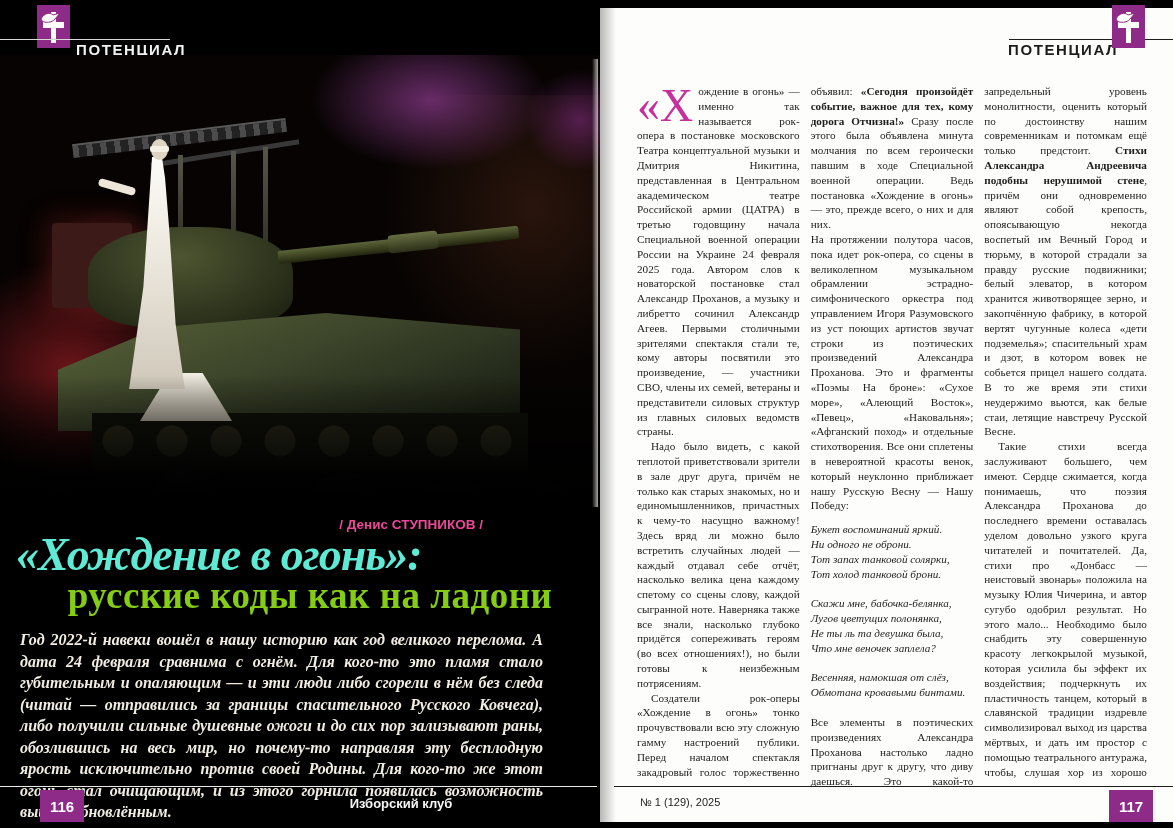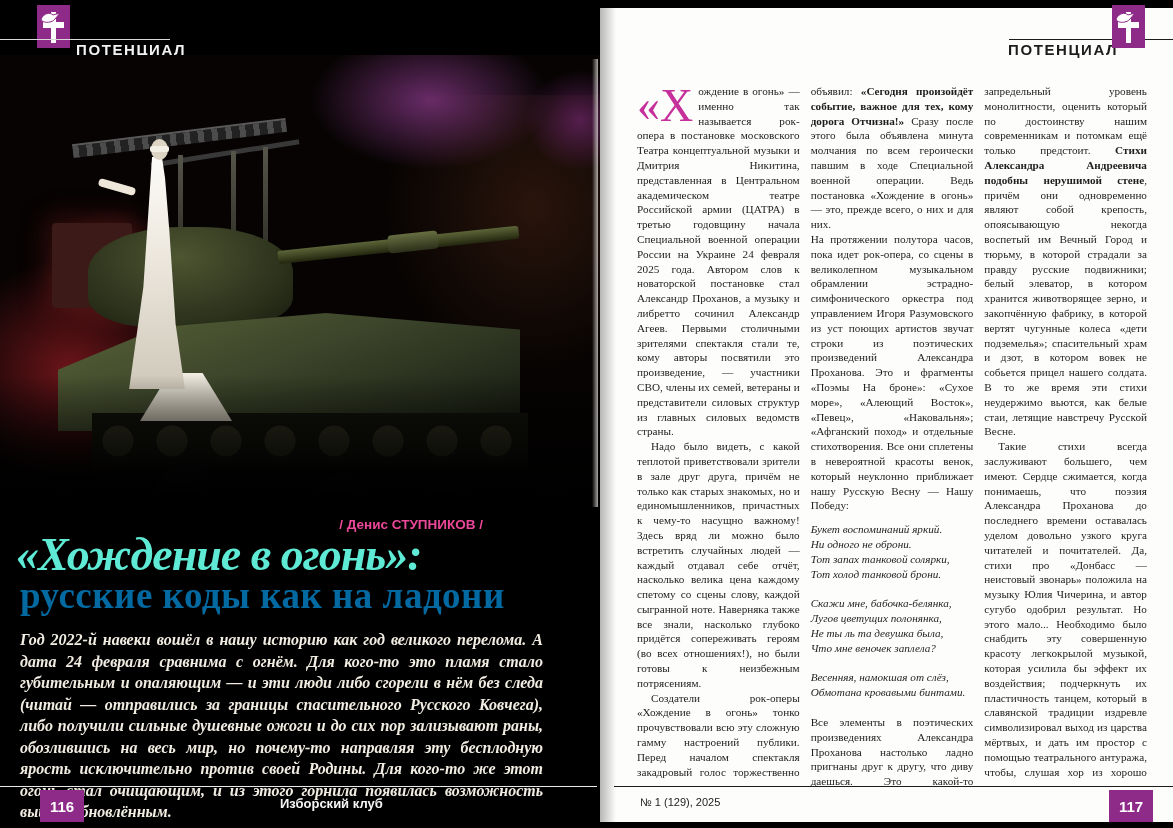--- a/index.html
+++ b/index.html
@@ -83,34 +83,34 @@
   .photo-bottom-fade { left:0; top:320px; width:600px; height:135px;
     background:linear-gradient(rgba(0,0,0,0), #000 88%); }
   .photo-edge-highlight { left:592px; top:4px; width:6px; height:448px;
     background:linear-gradient(to right, rgba(0,0,0,0), rgba(225,222,218,.75)); }
 
   
   .author { left:20px; top:517px; width:463px; text-align:right; color:#ec4899;
     font-family:"Liberation Sans", sans-serif; font-weight:bold; font-size:13.5px; }
   .headline { left:16px; top:531px; width:580px; color:#5eead4;
     font-style:italic; font-weight:bold; font-size:46px; line-height:47px; letter-spacing:-1px; }
-  .subheadline { left:20px; top:577px; width:580px; color:#0369a1;
-    font-weight:bold; font-size:37px; line-height:38px; letter-spacing:.5px; }
+  .subheadline { left:20px; top:577px; width:580px; color:#84cc16;
+    font-weight:bold; font-size:37px; line-height:38px; letter-spacing:.5px;text-align:center; }
   .lead { left:20px; top:629px; width:523px; color:#f2ede2;
     font-weight:bold; font-style:italic; font-size:16px; line-height:21.5px; text-align:justify; }
 
   
   .footer-rule-left  { left:0; top:786px; width:597px; height:1px; background:#e9e9e9; }
   .footer-rule-right { left:614px; top:786px; width:559px; height:1px; background:#1c1c1c; }
   .page-num-box { width:44px; height:32px; background:#8e2a88; color:#fff;
     font-family:"Liberation Sans", sans-serif; font-weight:bold; font-size:15px;
     display:flex; align-items:center; justify-content:center; }
   .pn-left  { left:40px;  top:790px; }
   .pn-right { left:1109px; top:790px; }
-  .footer-mag { left:280px; top:796px; width:242px; text-align:left; color:#f5f5f5;
+  .footer-mag { left:280px; top:796px; width:242px; text-align:center; color:#f5f5f5;
     font-family:"Liberation Sans", sans-serif; font-weight:bold; font-size:13px; }
   .footer-issue { left:640px; top:796px; color:#1d1d1d;
     font-family:"Liberation Sans", sans-serif; font-size:11px; }
   .bottom-strip { left:0; top:822px; width:1173px; height:6px; background:#000; }
 
   
   .article { left:637px; top:84px; width:510px; height:706px;
     column-count:3; column-gap:11px; column-fill:auto; overflow:hidden;
     font-size:11.2px; line-height:14.8px; color:#1e1e1e; text-align:justify; }
   .article p { margin:0; }

